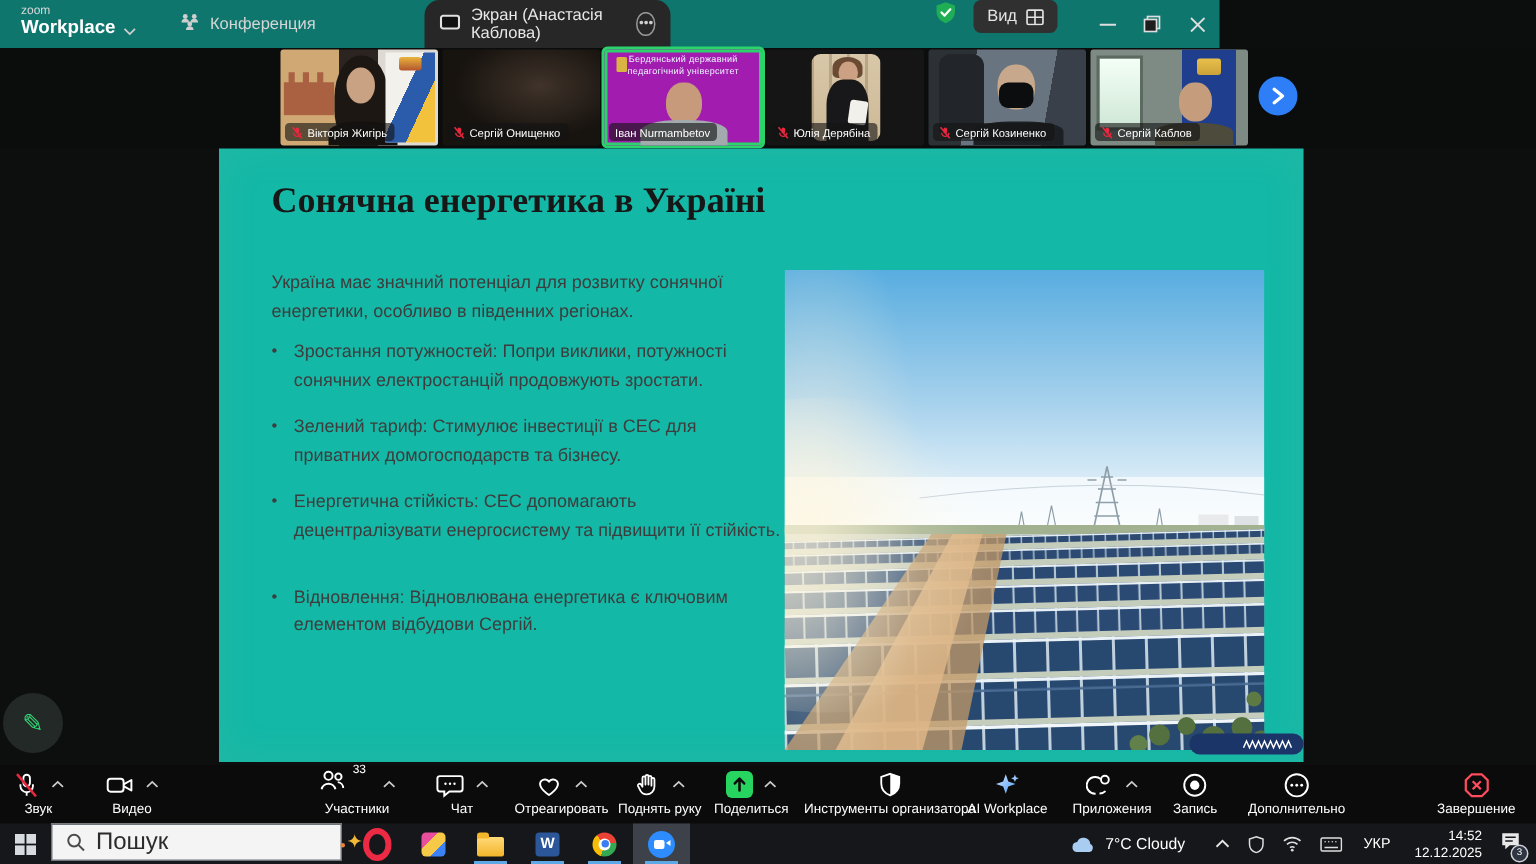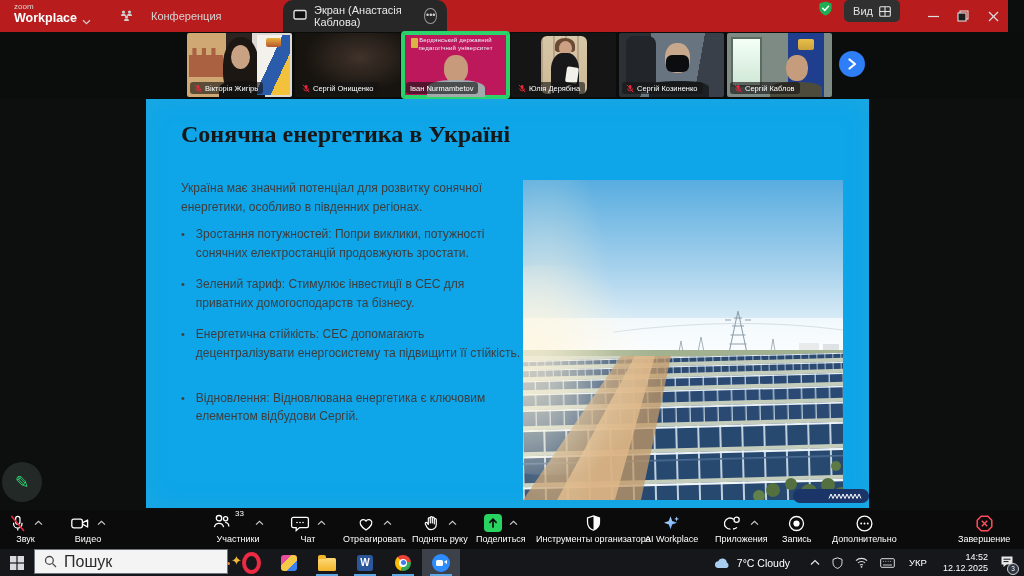--- a/index.html
+++ b/index.html
@@ -1,24 +1,24 @@
 <!DOCTYPE html>
 <html><head>
 <meta charset="utf-8">
 <style>
   html,body{margin:0;padding:0;background:#000;}
   .screen{position:relative;width:1024px;height:576px;background:#0c0e0d;overflow:hidden;
           font-family:"Liberation Sans",sans-serif;-webkit-font-smoothing:antialiased;}
   
-  .titlebar{position:absolute;left:0;top:0;width:1008px;height:32px;background:#b91c1c;}
+  .titlebar{position:absolute;left:0;top:0;width:813px;height:32px;background:#0f766e;}
   .brand{position:absolute;left:14px;top:3px;color:#fff;line-height:1;}
   .brand .z{font-size:8px;color:#d8d8d8;}
   .brand .w{font-size:12.5px;font-weight:bold;margin-top:1px;}
   .brand-chev{position:absolute;left:82px;top:11px;}
-  .meet-tab{position:absolute;left:112px;top:0;height:32px;display:flex;align-items:center;gap:18px;color:#d6d6d6;font-size:11px;padding:0 8px;}
+  .meet-tab{position:absolute;left:112px;top:0;height:32px;display:flex;align-items:center;gap:7px;color:#d6d6d6;font-size:11px;padding:0 8px;}
   .share-tab{position:absolute;left:283px;top:0;width:164px;height:32px;background:#272727;border-radius:10px 10px 0 0;display:flex;align-items:center;gap:7px;color:#e8e8e8;font-size:11px;padding:0 10px;box-sizing:border-box;}
   .share-tab .dots{margin-left:auto;width:14px;height:14px;border-radius:50%;border:1px solid #9a9a9a;color:#cfcfcf;font-size:9px;line-height:13px;text-align:center;}
   .tb-right{position:absolute;right:0;top:0;height:32px;display:flex;align-items:flex-start;}
   .sec-shield{margin-right:10px;}
   .view-pill{height:22px;background:#303030;border-radius:5px;display:flex;align-items:center;gap:6px;color:#e4e4e4;font-size:11px;padding:0 9px;margin-right:18px;}
   .winbtn{width:30px;height:32px;display:flex;align-items:center;justify-content:center;}
   
   .strip{position:absolute;left:0;top:32px;width:1024px;height:67px;background:#0b0d0c;}
   .thumb{position:absolute;top:1px;width:105px;height:64px;background:#000;overflow:hidden;border-radius:2px;}
   .namepill{position:absolute;left:3px;bottom:3px;display:flex;align-items:center;gap:3px;background:rgba(20,20,20,.62);border-radius:3px;padding:1.5px 5px 1.5px 4px;color:#fff;font-size:7.5px;white-space:nowrap;z-index:5;}
@@ -26,21 +26,21 @@
   
   .t1{background:linear-gradient(90deg,#cfa874 0 37%,#2b2421 37% 62%,#ded9d2 62%);}
   .t1 .castle{position:absolute;left:2px;top:10px;width:34px;height:34px;background:#a2553a;clip-path:polygon(0 35%,10% 35%,10% 15%,22% 15%,22% 35%,38% 35%,38% 15%,50% 15%,50% 35%,66% 35%,66% 15%,78% 15%,78% 35%,100% 35%,100% 100%,0 100%);opacity:.85;}
   .t1 .hair{position:absolute;left:36px;top:4px;width:36px;height:58px;background:#1d1713;border-radius:48% 48% 36% 36%;}
   .t1 .face{position:absolute;left:44px;top:12px;width:19px;height:24px;background:#c9a183;border-radius:50%;}
   .t1 .body{position:absolute;left:32px;bottom:0;width:46px;height:16px;background:#14110f;border-radius:45% 45% 0 0;}
   .t1 .card{position:absolute;right:2px;top:2px;width:33px;height:60px;background:#f3f1ec;}
   .t1 .flag{position:absolute;inset:0;background:linear-gradient(115deg,transparent 42%,#2a5cab 42% 68%,#f2c23c 68%);}
   .t1 .emb{position:absolute;left:9px;top:3px;width:15px;height:9px;background:linear-gradient(#e8b43c,#b4552e);border-radius:2px;}
   .t2{background:radial-gradient(ellipse at 62% 38%,#40332a 0%,#17130f 62%);}
-  .t3{background:#be185d;}
+  .t3{background:#a21caf;}
   .t3 .txt{position:absolute;left:0;right:0;top:4px;text-align:center;color:#eef3ff;font-size:6px;line-height:7.5px;letter-spacing:.2px;}
   .t3 .emb{position:absolute;left:8px;top:5px;width:7px;height:10px;background:#d9b344;border-radius:1px;}
   .t3 .face{position:absolute;left:41px;top:22px;width:24px;height:28px;background:#c89a7c;border-radius:46%;}
   .t3 .body{position:absolute;left:24px;bottom:0;width:58px;height:17px;background:#a3aaae;border-radius:45% 45% 0 0;}
   .t4{background:#151515;}
   .t4 .photo{position:absolute;left:30px;top:3px;width:46px;height:58px;border-radius:6px;background:
       repeating-linear-gradient(90deg,rgba(110,82,54,.28) 0 2px,transparent 2px 12px),linear-gradient(#d8c7a8,#ccb997);}
   .t4 .face{position:absolute;left:48px;top:8px;width:13px;height:15px;background:#cba083;border-radius:50%;}
   .t4 .hairL{position:absolute;left:44px;top:5px;width:20px;height:14px;background:#6b4a33;border-radius:50% 50% 20% 20%;}
   .t4 .body{position:absolute;left:40px;top:20px;width:28px;height:41px;background:#18181a;border-radius:40% 40% 0 0;}
@@ -52,21 +52,21 @@
   .t5 .body{position:absolute;left:30px;bottom:0;width:60px;height:16px;background:#1c2025;border-radius:40% 40% 0 0;}
   .t6{background:#7e8a84;}
   .t6 .win{position:absolute;left:4px;top:4px;width:27px;height:46px;background:linear-gradient(#f4fff6,#cfe7d6);border:2px solid #5c6b62;}
   .t6 .banner{position:absolute;right:8px;top:0;width:36px;height:64px;background:#1f3f8e;}
   .t6 .emb{position:absolute;right:18px;top:6px;width:16px;height:11px;background:linear-gradient(#e9c04b,#caa23a);border-radius:2px;}
   .t6 .face{position:absolute;right:24px;top:22px;width:22px;height:26px;background:#c69d7c;border-radius:46%;}
   .t6 .body{position:absolute;right:10px;bottom:0;width:52px;height:15px;background:#4c4b3c;border-radius:40% 40% 0 0;}
   .next-btn{position:absolute;left:839px;top:51px;width:26px;height:26px;border-radius:50%;background:#2d7ef7;display:flex;align-items:center;justify-content:center;}
   
   .mainarea{position:absolute;left:0;top:99px;width:1024px;height:411px;background:#0d0f0e;}
-  .slide{position:absolute;left:146px;top:0;width:723px;height:409px;background:#0ea5e9;box-shadow:inset 0 0 26px rgba(140,190,160,.12);}
+  .slide{position:absolute;left:146px;top:0;width:723px;height:409px;background:#14b8a6;box-shadow:inset 0 0 26px rgba(140,190,160,.12);}
   .slide-title{position:absolute;left:35px;top:22px;font-family:"Liberation Serif",serif;font-weight:bold;font-size:24px;color:#171717;}
   .slide-intro{position:absolute;left:35px;top:80px;width:345px;font-size:12px;line-height:1.58;color:#3d3d3d;}
   .bullets{position:absolute;left:35px;top:126px;width:340px;}
   .bullet{display:flex;gap:11px;margin-bottom:13px;font-size:12px;line-height:1.55;color:#3d3d3d;}
   .bullet .dot{font-size:11px;line-height:1.7;}
   .bullet.last{margin-top:26px;}
   .pv-wrap{position:absolute;left:377px;top:81px;width:320px;height:320px;overflow:hidden;}
   .watermark{position:absolute;left:647px;top:390px;width:76px;height:14px;background:#1c3568;border-radius:8px;display:flex;align-items:center;justify-content:flex-end;padding-right:7px;box-sizing:border-box;}
   .annotate{position:absolute;left:2px;top:363px;width:40px;height:40px;border-radius:50%;background:#232927;display:flex;align-items:center;justify-content:center;color:#2fd573;font-size:17px;}
   

